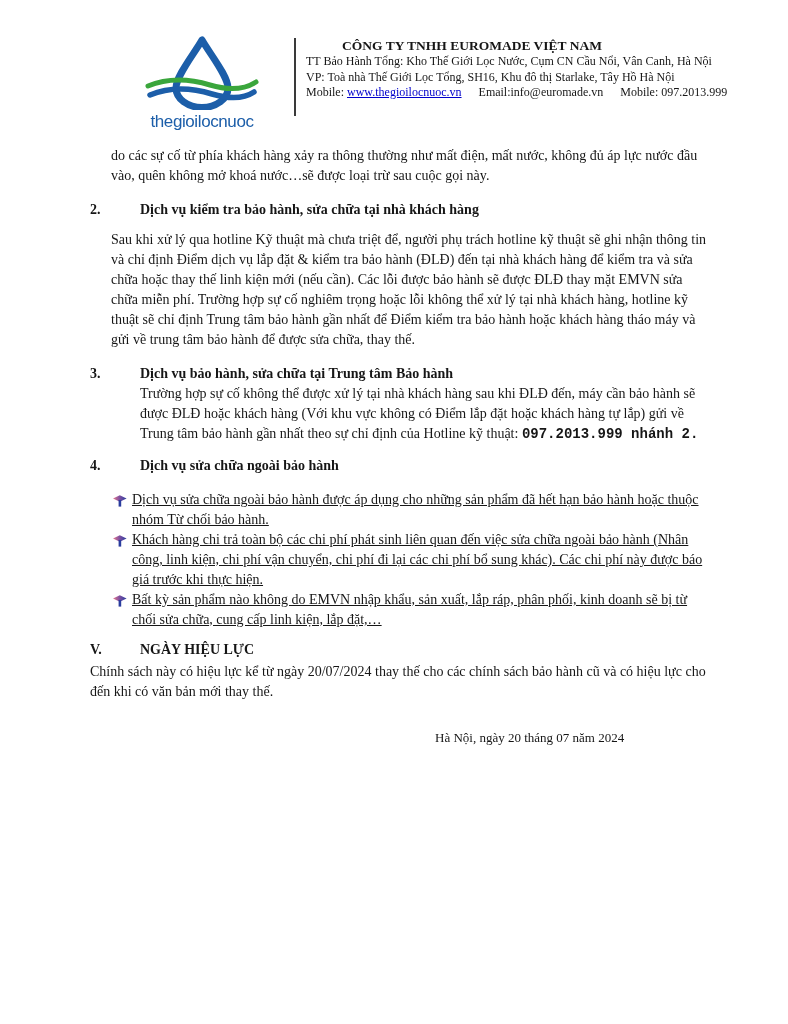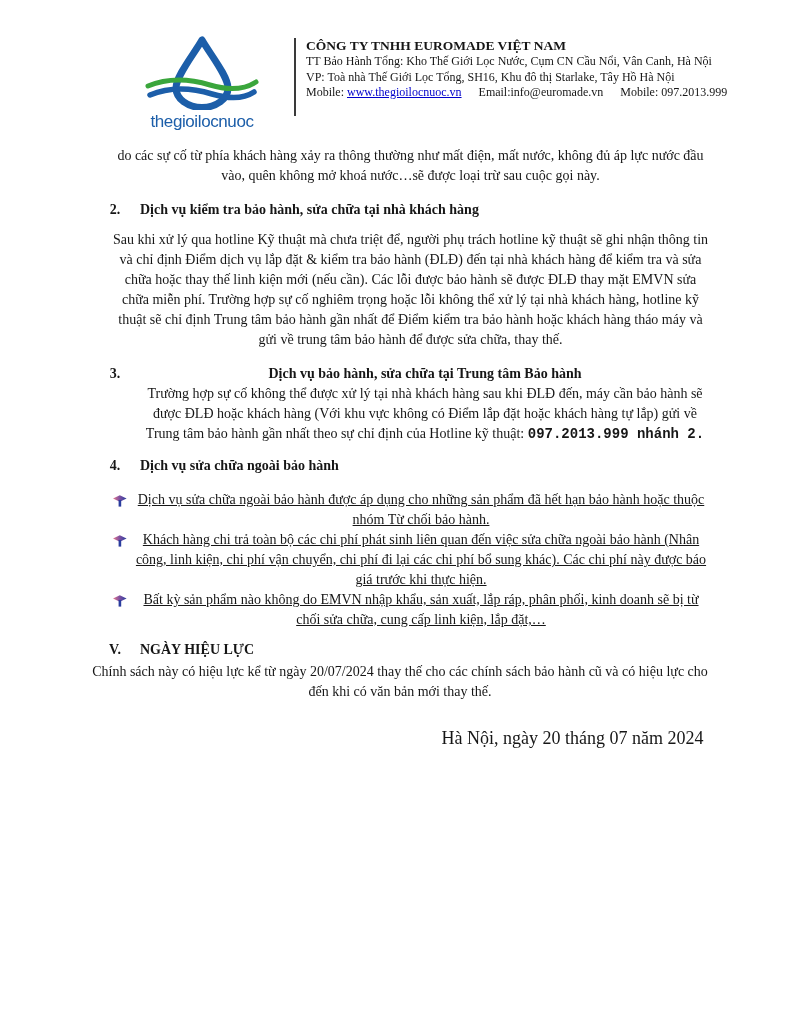--- a/index.html
+++ b/index.html
@@ -33,29 +33,29 @@
   .logo-text{
     font-family:"Liberation Sans", sans-serif;
     font-weight:normal;font-size:17px;letter-spacing:-0.4px;
     color:var(--logo-blue);margin-top:2px;
   }
   .header-divider{
     width:2px;background:#3a3a3a;align-self:stretch;
     margin:4px 10px 16px 18px;flex:0 0 auto;
   }
   .company-info{font-size:12px;line-height:15.5px;padding-top:3px;}
-  .company-name{font-weight:bold;font-size:13.5px;line-height:17px;}
+  .company-name{font-weight:bold;font-size:13.5px;line-height:17px;margin-left:36px;}
   .contact-line .sp{display:inline-block;width:14px;}
   .website-link{color:var(--link-blue);text-decoration:underline;}
 
   
   .content{
     margin:0 78px 0 90px;
     font-size:14px;line-height:20px;
-    text-align:center;
+    text-align:left;
   }
   .para{margin:0 0 14px 0;}
   .indent1{margin-left:21px;}
   .sec-row{display:flex;margin:0 0 10px 0;}
   .sec-num{flex:0 0 50px;font-weight:bold;}
   .sec-title{font-weight:bold;}
   .sec-content{flex:1;}
   .sec-body{font-weight:normal;margin-top:0;}
   .mb12{margin-bottom:12px;}
   .mb14{margin-bottom:14px;}
@@ -64,21 +64,21 @@
   
   .bullet-list{list-style:none;margin:0 0 10px 0;padding:0 0 0 23px;}
   .bullet-item{display:flex;align-items:flex-start;}
   .bullet-icon{flex:0 0 auto;width:14px;margin:4px 5px 0 0;}
   .bullet-stem{fill:var(--bullet-navy);}
   .bullet-text{flex:1;text-decoration:underline;}
 
   
   .v-heading{margin-bottom:2px;}
   .v-para{margin:0 0 26px 0;}
-  .date-line{padding-left:345px;font-size:18px;font-family:Liberation Serif, serif;}
+  .date-line{padding-left:345px;font-size:13px;font-family:Liberation Serif, serif;}
 </style>
 </head>
 <body>
 
 <div class="page">
 
   <div class="header">
     <div class="logo">
       <svg width="120" height="76" viewBox="0 0 120 76">
         <path class="drop-path" d="M60,6 C52,20 34,42 34,54 a26,19.5 0 0 0 52,0 C86,42 68,20 60,6 Z"></path>

